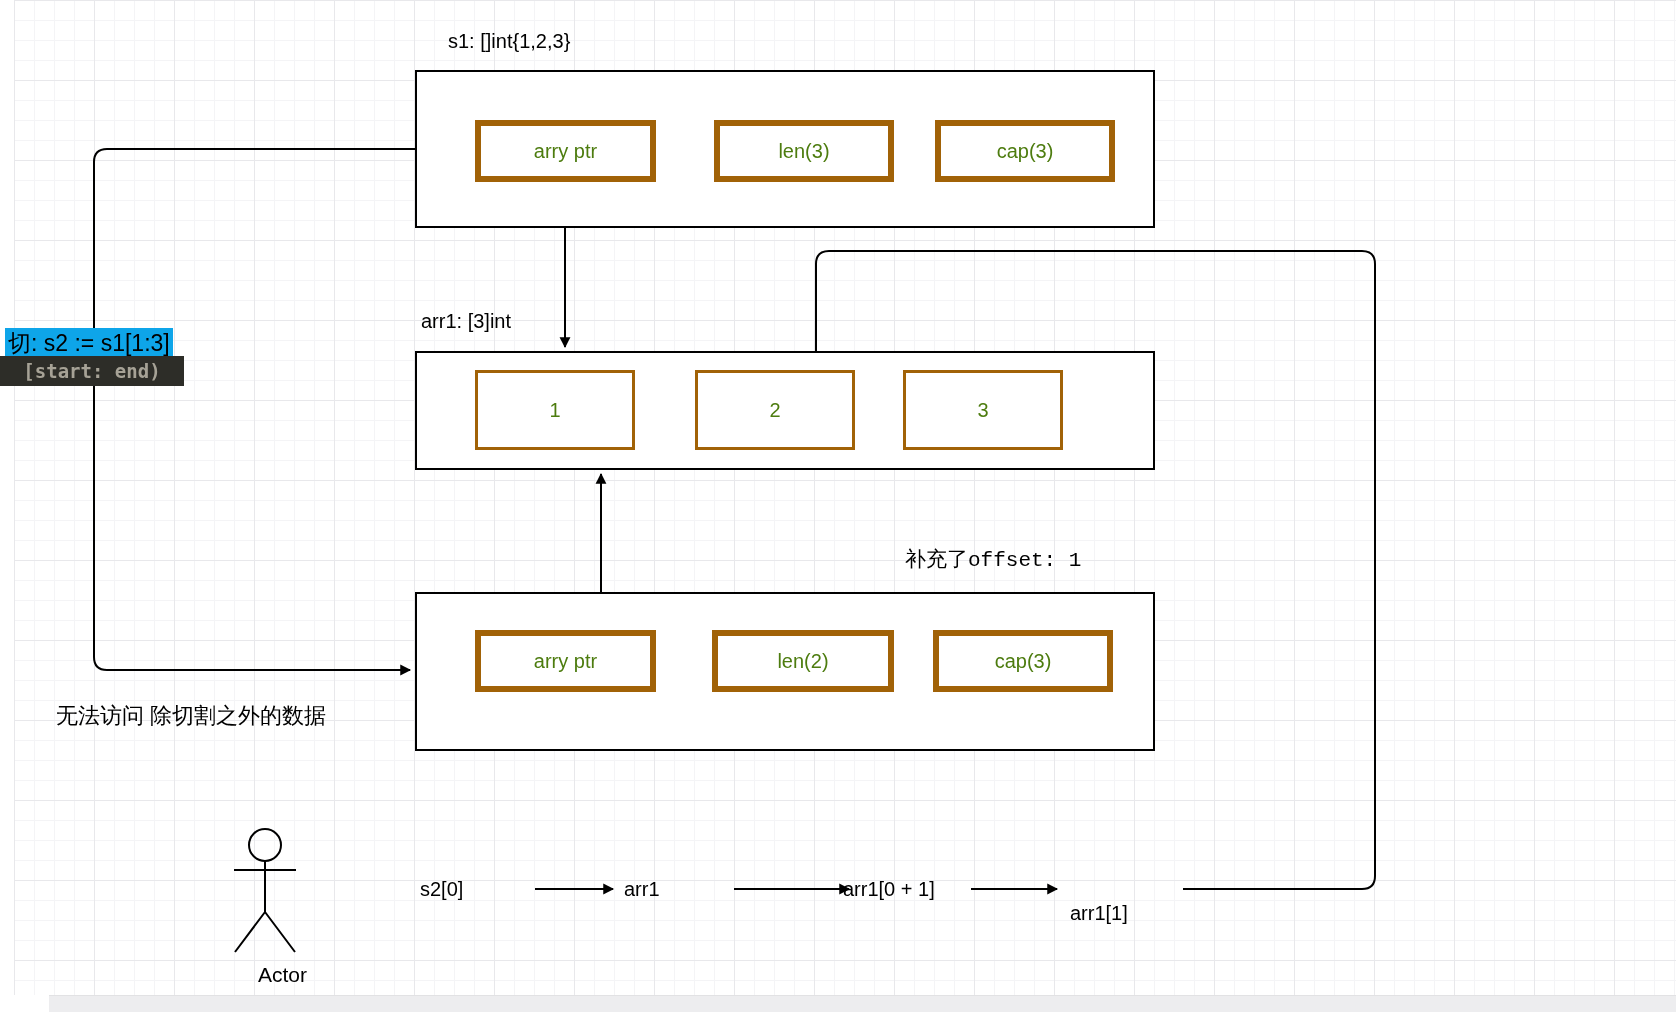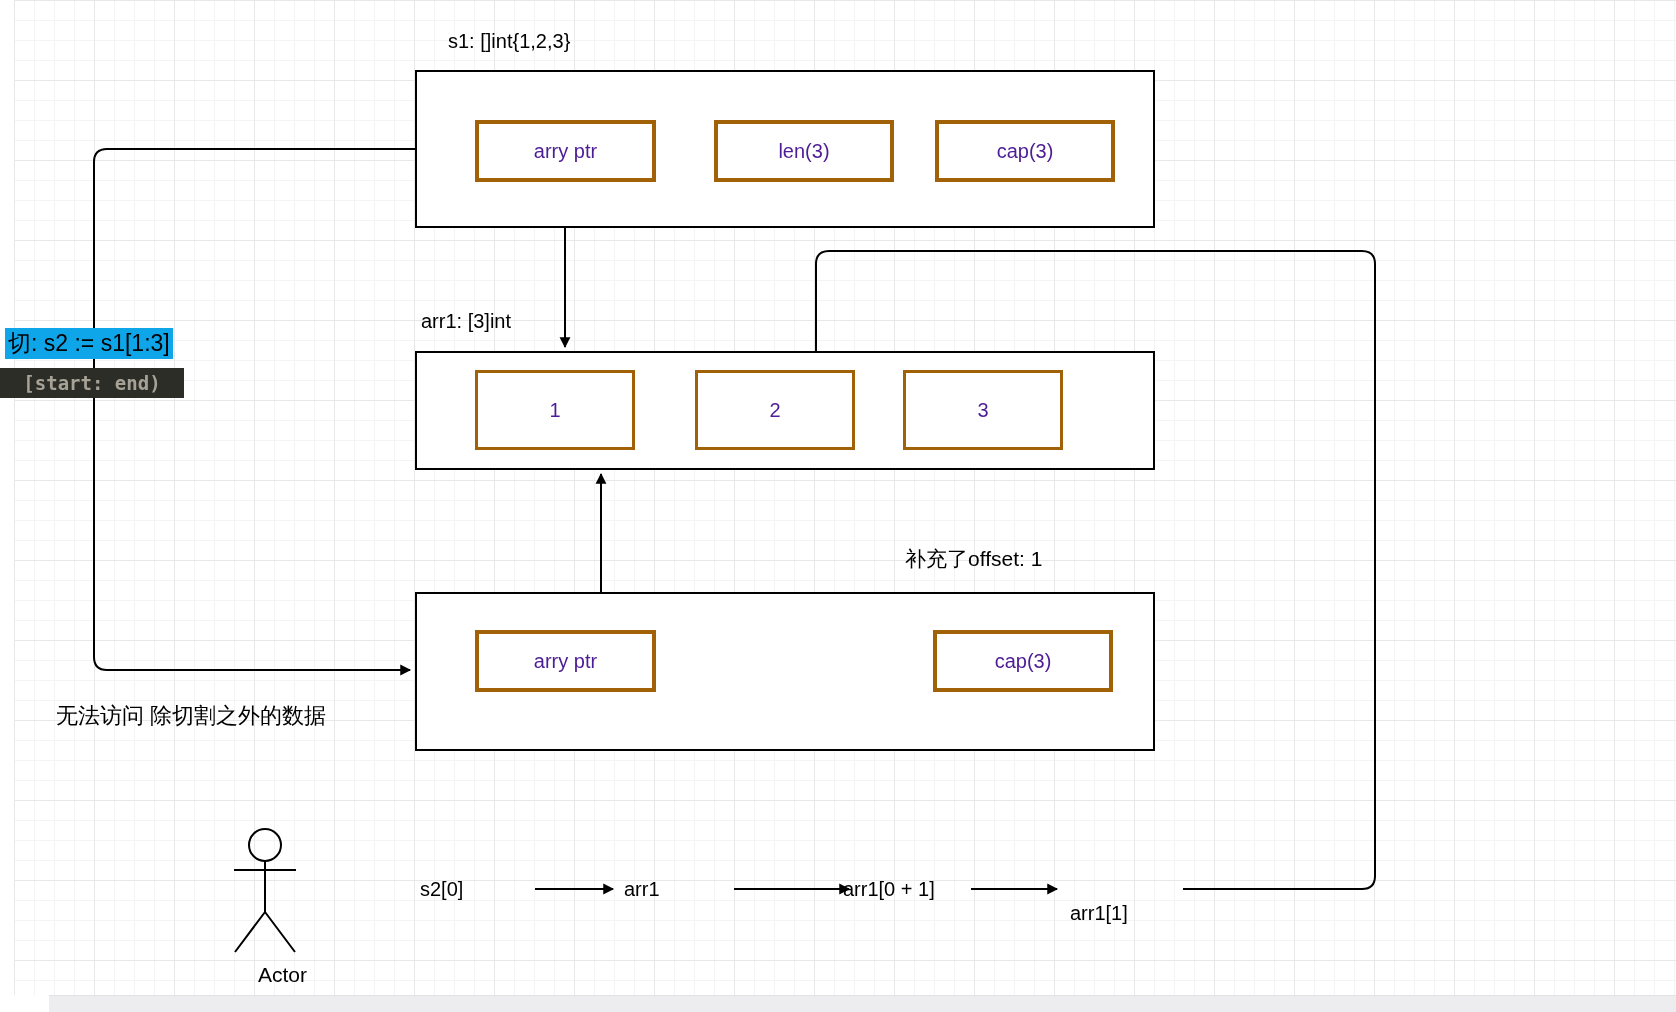--- a/index.html
+++ b/index.html
@@ -16,28 +16,28 @@
       linear-gradient(to right,#f4f4f6 1px,transparent 1px),
       linear-gradient(to bottom,#f4f4f6 1px,transparent 1px);
     background-size:80px 80px,80px 80px,20px 20px,20px 20px;
   }
   svg.wires{position:absolute;left:0;top:0;}
   .shape{
     position:absolute;background:#ffffff;border:2px solid #000;
     box-sizing:border-box;
   }
   .field{
-    position:absolute;background:#ffffff;border:4px solid #a16207;
+    position:absolute;background:#ffffff;border:6px solid #a16207;
     box-sizing:border-box;display:flex;align-items:center;justify-content:center;
-    font-size:20px;color:#4c1d95;
+    font-size:20px;color:#4d7c0f;
   }
   .cell{border-width:3px;font-size:20px;}
   .lbl{position:absolute;color:#000;white-space:nowrap;}
   .badge{
-    position:absolute;left:0;top:368px;width:184px;height:30px;
+    position:absolute;left:0;top:356px;width:184px;height:30px;
     display:flex;align-items:center;justify-content:center;
     font-family:"DejaVu Sans Mono",monospace;font-weight:bold;font-size:19px;
   }
   .flow-lbl{position:absolute;top:877px;font-size:20px;color:#000;line-height:24px;}
   .scroll-corner{position:absolute;left:0;bottom:0;width:49px;height:17px;background:#ffffff;}
   .scroll-track{position:absolute;left:49px;right:0;bottom:0;height:17px;background:#ededef;border-top:1px solid #e2e2e4;box-sizing:border-box;}
   .left-strip{position:absolute;left:0;top:0;width:14px;bottom:17px;background:#ffffff;}
 </style>
 </head>
 <body>
@@ -76,22 +76,23 @@
   <div class="lbl" style="left:448px;top:30px;font-size:20px;">s1: []int{1,2,3}</div>
 
   <div class="shape" style="left:415px;top:351px;width:740px;height:119px;"></div>
   <div class="field cell" style="left:475px;top:370px;width:160px;height:80px;">1</div>
   <div class="field cell" style="left:695px;top:370px;width:160px;height:80px;">2</div>
   <div class="field cell" style="left:903px;top:370px;width:160px;height:80px;">3</div>
   <div class="lbl" style="left:421px;top:310px;font-size:20px;">arr1: [3]int</div>
 
   <div class="shape" style="left:415px;top:592px;width:740px;height:159px;"></div>
   <div class="field" style="left:475px;top:630px;width:181px;height:62px;">arry ptr</div>
+  <div class="field" style="left:712px;top:630px;width:182px;height:62px;">len(2)</div>
   <div class="field" style="left:933px;top:630px;width:180px;height:62px;">cap(3)</div>
-  <div class="lbl" style="left:905px;top:545px;font-size:21px;">补充了offset: 1</div>
+  <div class="lbl" style="left:905px;top:545px;font-size:21px;font-family:Liberation Mono, monospace;">补充了offset: 1</div>
 
   <div class="lbl" style="left:5px;top:328px;font-size:23px;background:#0ea5e9;padding:0 3px;">切: s2 := s1[1:3]</div>
   <div class="badge" style="background:#2d2d28;color:#a6a296;">[start: end)</div>
   <div class="lbl" style="left:56px;top:701px;font-size:22px;">无法访问 除切割之外的数据</div>
 
   <div class="flow-lbl" style="left:420px;width:100px;">s2[0]</div>
   <div class="flow-lbl" style="left:624px;width:100px;">arr1</div>
   <div class="flow-lbl" style="left:843px;width:140px;">arr1[0 + 1]</div>
   <div class="flow-lbl" style="left:1070px;width:100px;margin-top:24px;">arr1[1]</div>
 

